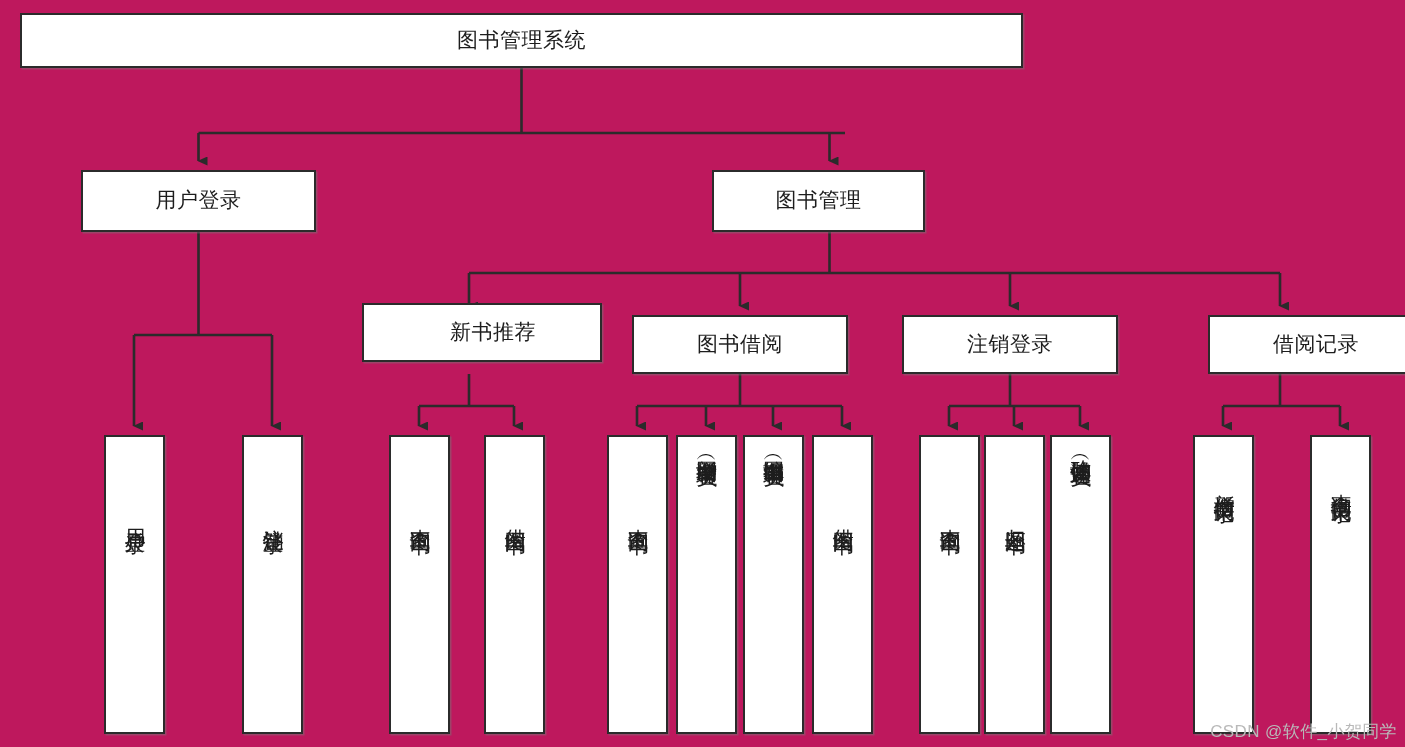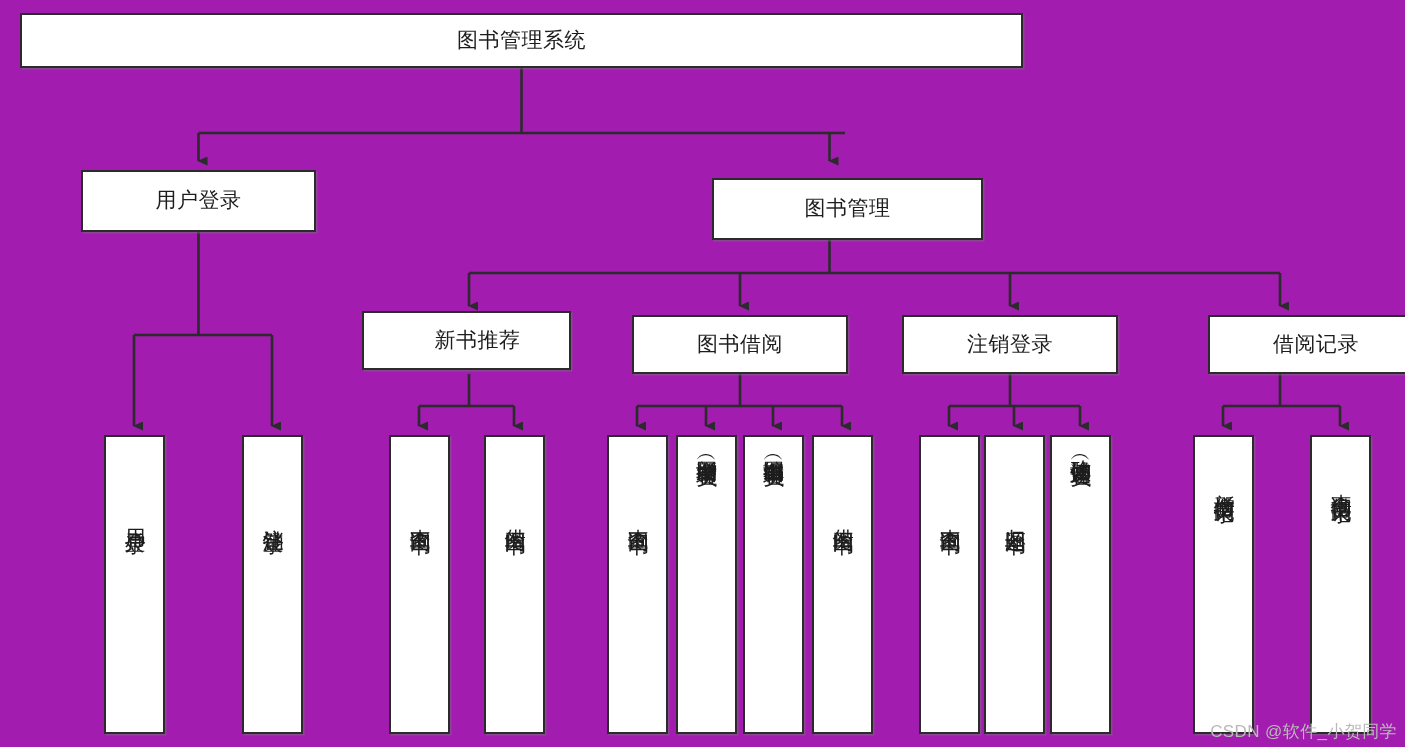--- a/index.html
+++ b/index.html
@@ -5,21 +5,21 @@
 <style>
   html, body {
     margin: 0;
     padding: 0;
     background: #ffffff;
   }
   #canvas {
     position: relative;
     width: 1405px;
     height: 747px;
-    background: #a21caf;
+    background: #be185d;
     font-family: "DejaVu Sans", "Liberation Sans", sans-serif;
     overflow: hidden;
   }
   #edges {
     position: absolute;
     left: 0;
     top: 0;
     width: 1405px;
     height: 747px;
     pointer-events: none;
@@ -131,25 +131,25 @@
     </g>
   </svg>
 
   <div class="node horizontal" style="left:20px; top:13px; width:1003px; height:55px;">
     <span class="label">图书管理系统</span>
   </div>
 
   <div class="node horizontal" style="left:81px; top:170px; width:235px; height:62px;">
     <span class="label">用户登录</span>
   </div>
-  <div class="node horizontal" style="left:712px; top:170px; width:271px; height:62px;margin-top:8px;">
+  <div class="node horizontal" style="left:712px; top:170px; width:213px; height:62px;">
     <span class="label">图书管理</span>
   </div>
 
-  <div class="node horizontal" style="left:362px; top:311px; width:209px; height:59px;padding-left:22px;">
+  <div class="node horizontal" style="left:362px; top:303px; width:240px; height:59px;padding-left:22px;">
     <span class="label">新书推荐</span>
   </div>
   <div class="node horizontal" style="left:632px; top:315px; width:216px; height:59px;">
     <span class="label">图书借阅</span>
   </div>
   <div class="node horizontal" style="left:902px; top:315px; width:216px; height:59px;">
     <span class="label">注销登录</span>
   </div>
   <div class="node horizontal" style="left:1172px; top:315px; width:216px; height:59px;margin-left:36px;">
     <span class="label">借阅记录</span>

